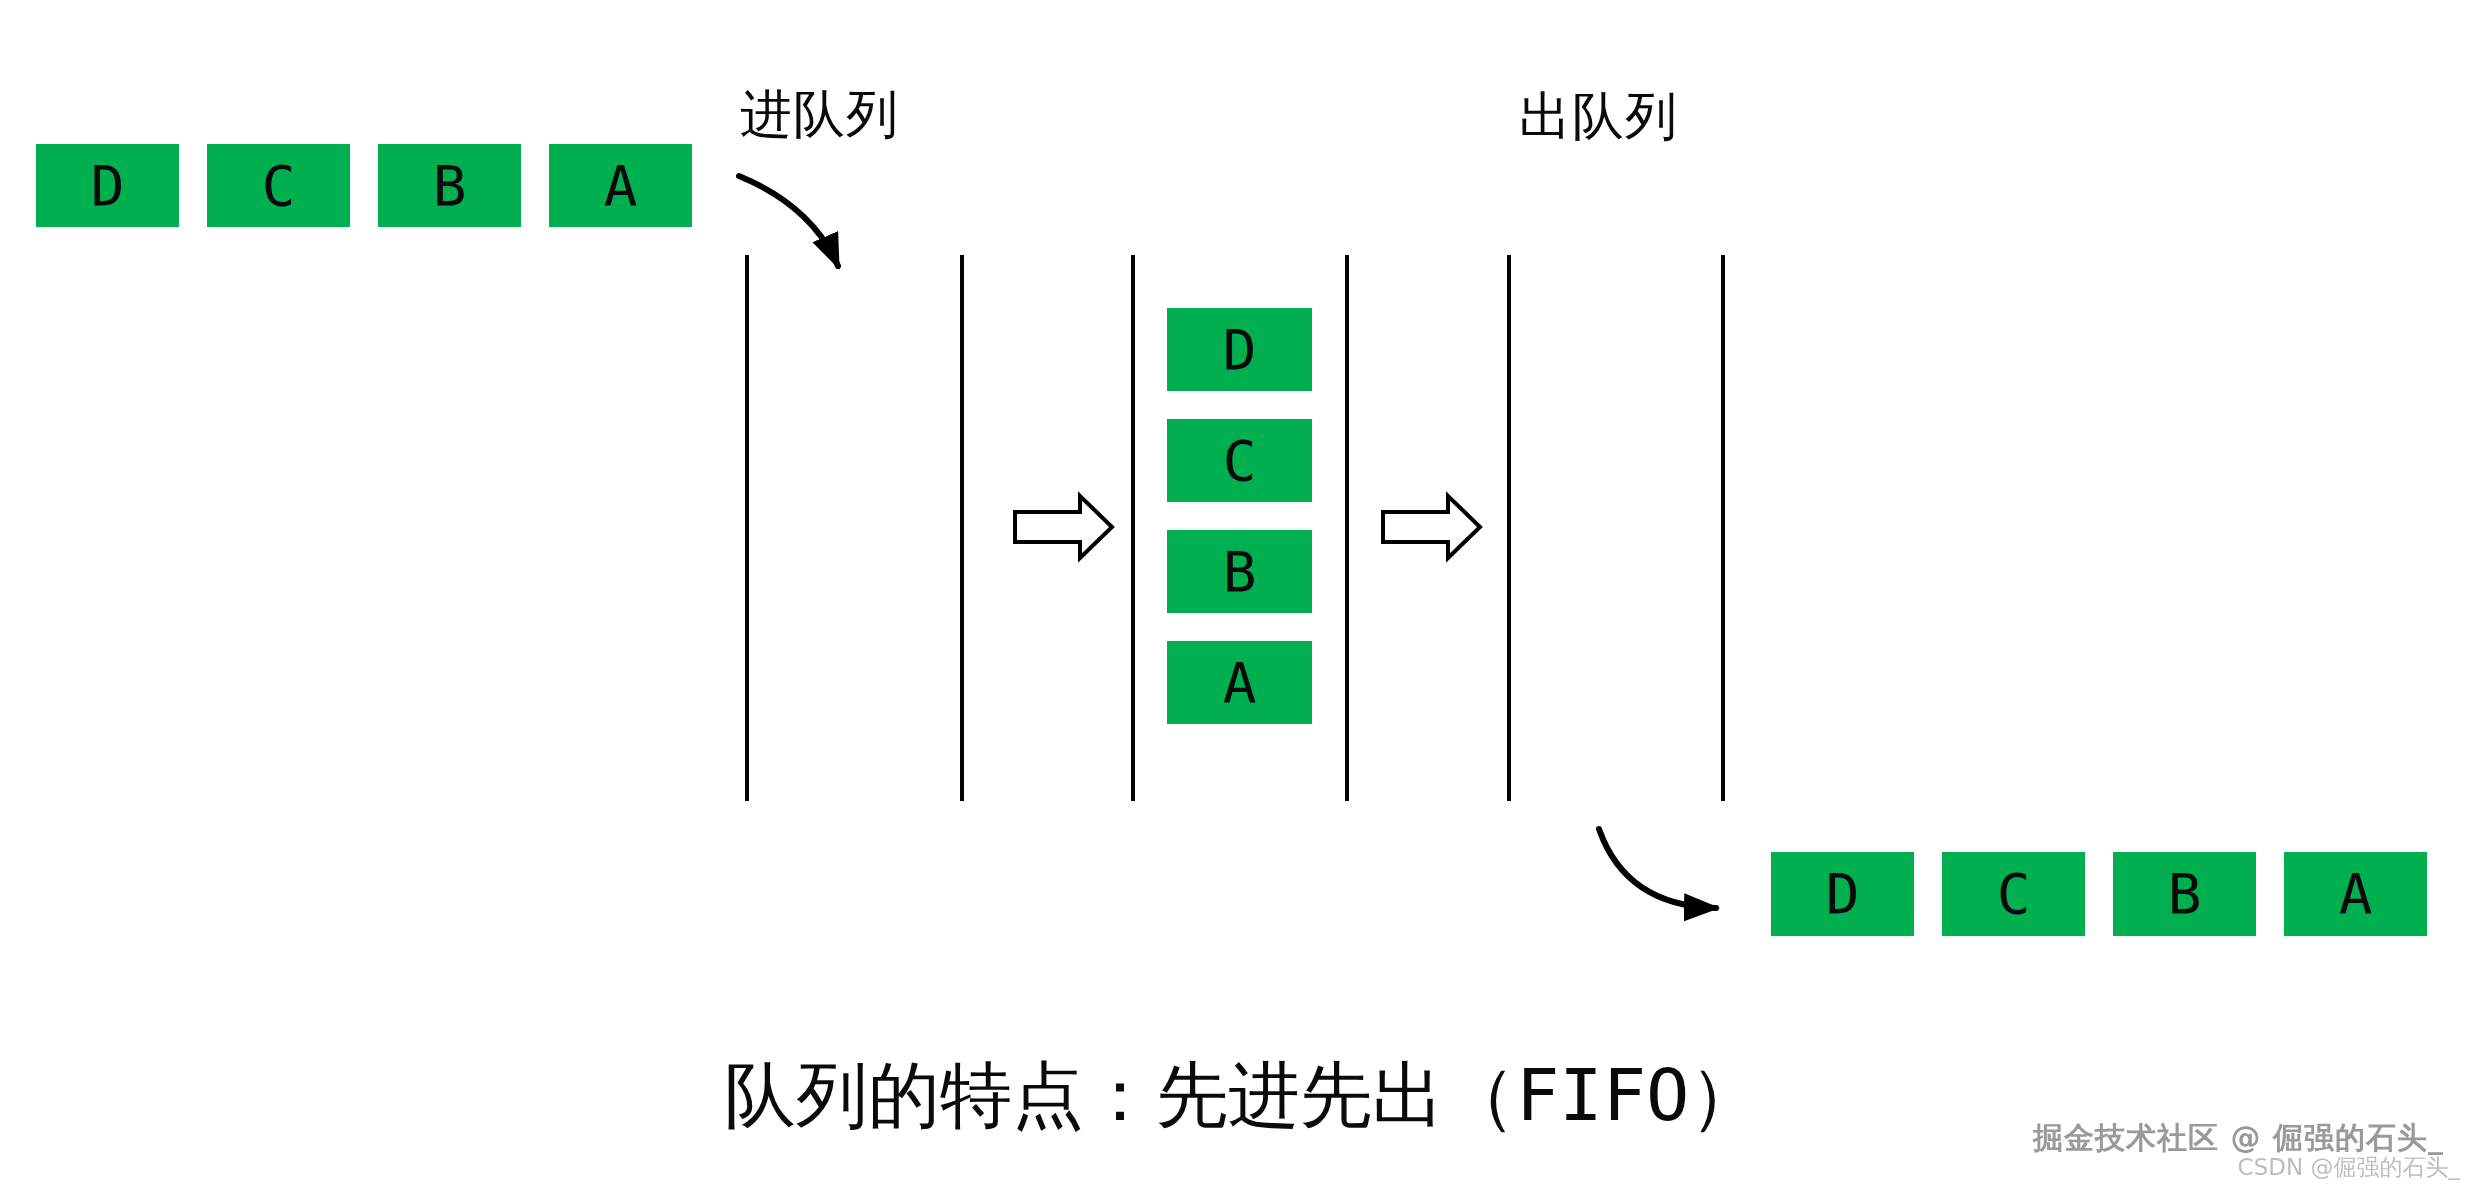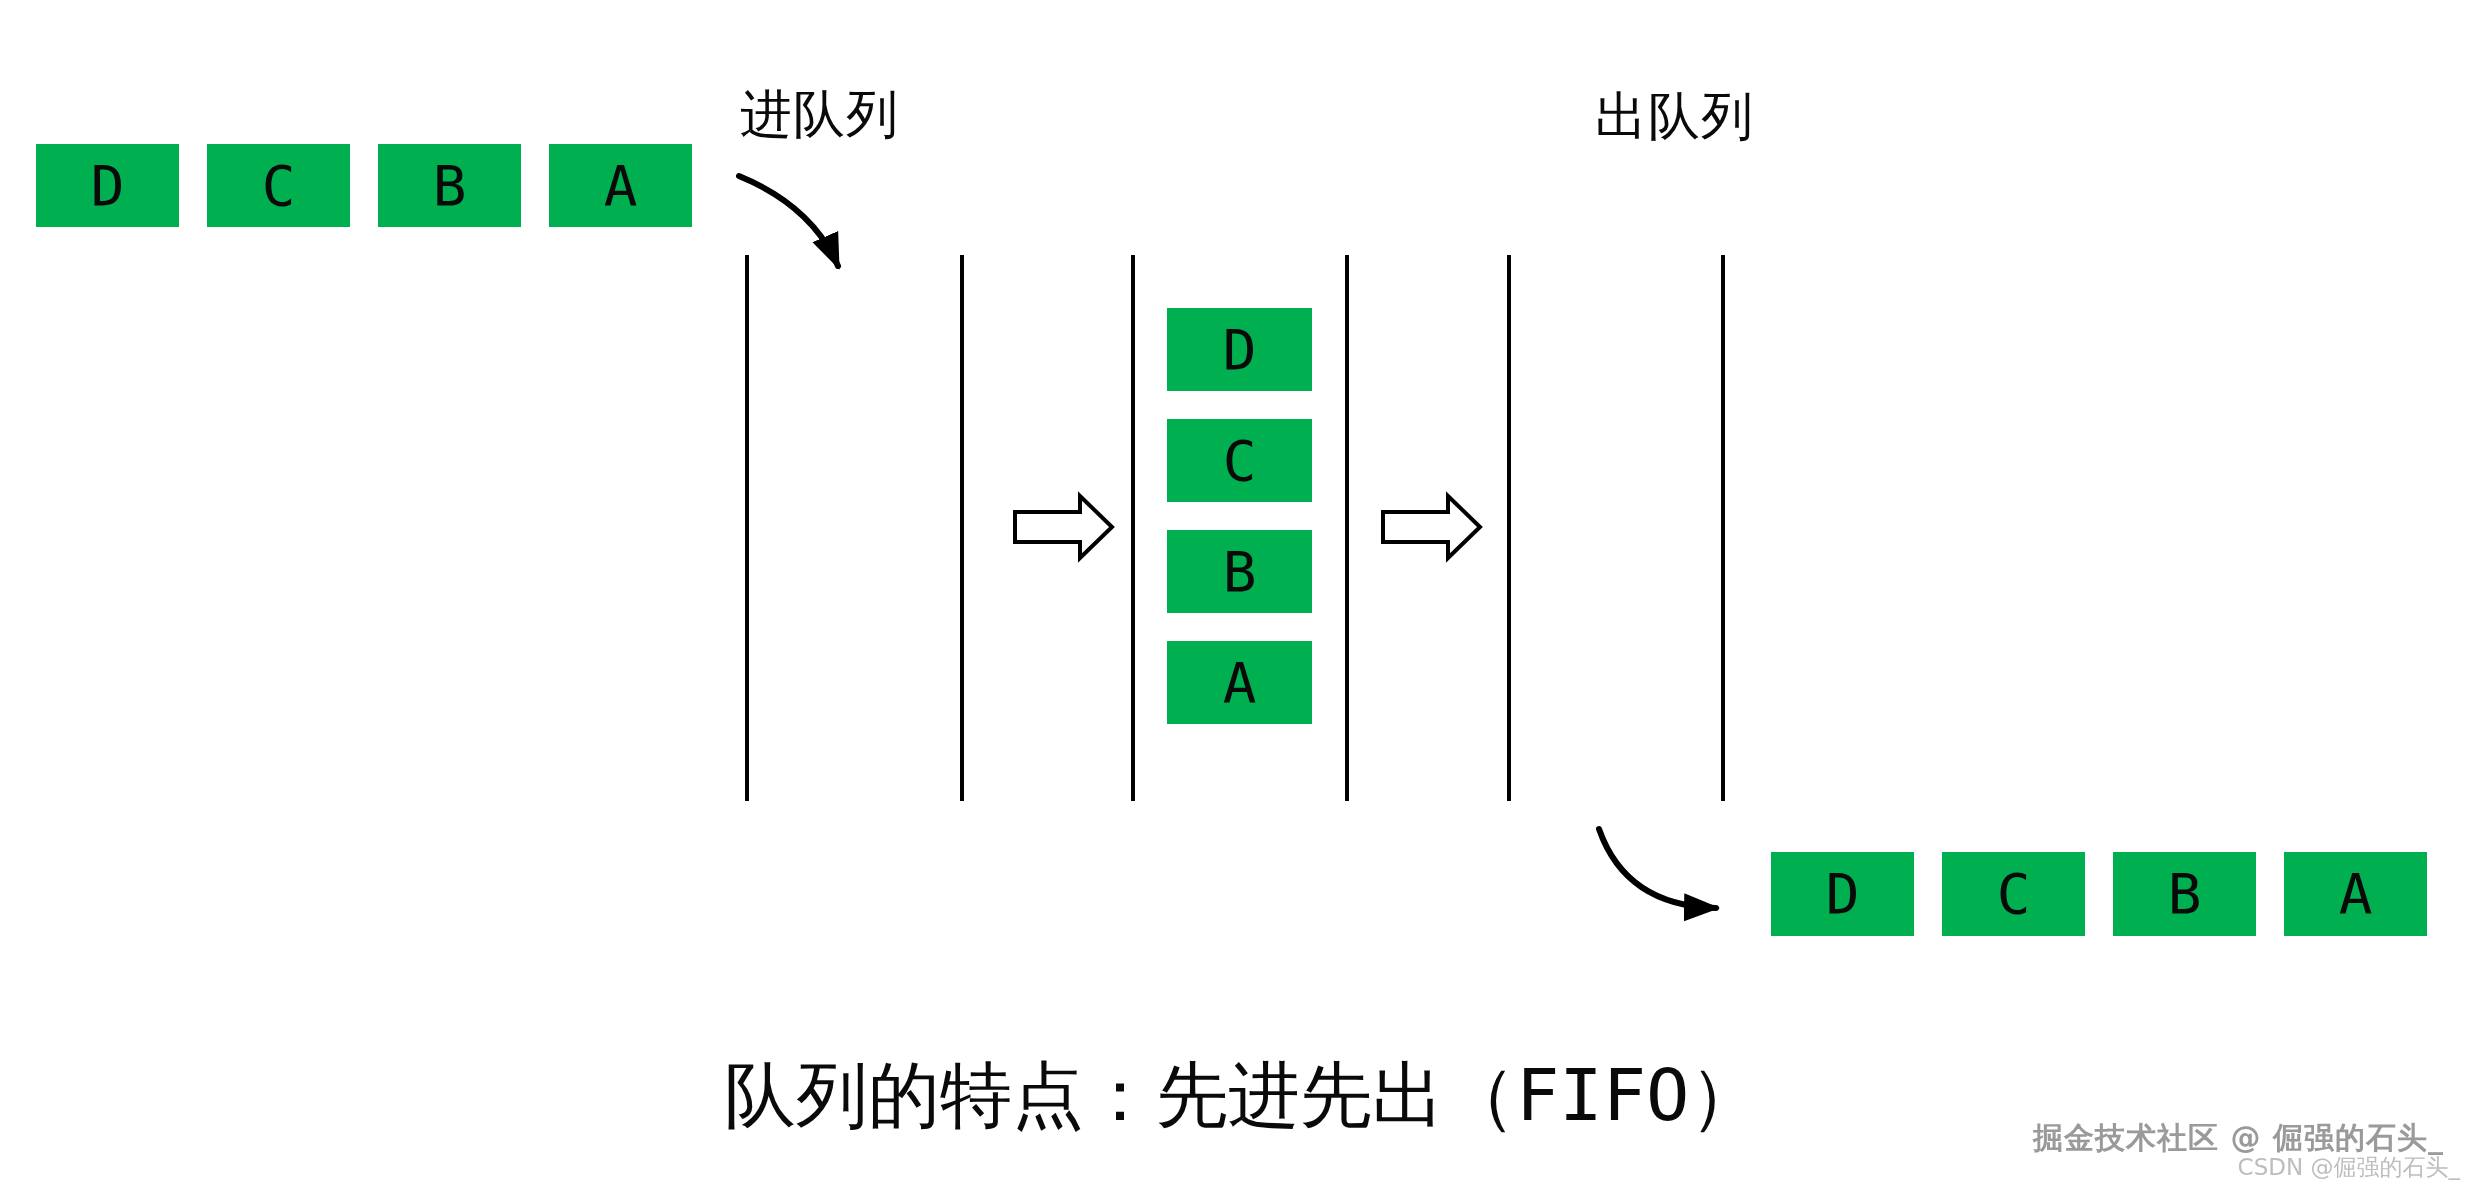--- a/index.html
+++ b/index.html
@@ -43,21 +43,21 @@
   
   .cjk-label {
     position: absolute;
     font-size: 52px;
     line-height: 1;
     letter-spacing: 1px;
     color: #0a0a0a;
     white-space: nowrap;
   }
   .enqueue-label { left: 740px; top: 88px; }
-  .dequeue-label { left: 1595px; top: 90px; }
+  .dequeue-label { left: 1519px; top: 90px; }
 
   
   .arrow-layer {
     position: absolute;
     left: 0; top: 0;
     width: 2484px;
     height: 1185px;
     pointer-events: none;
   }
 

